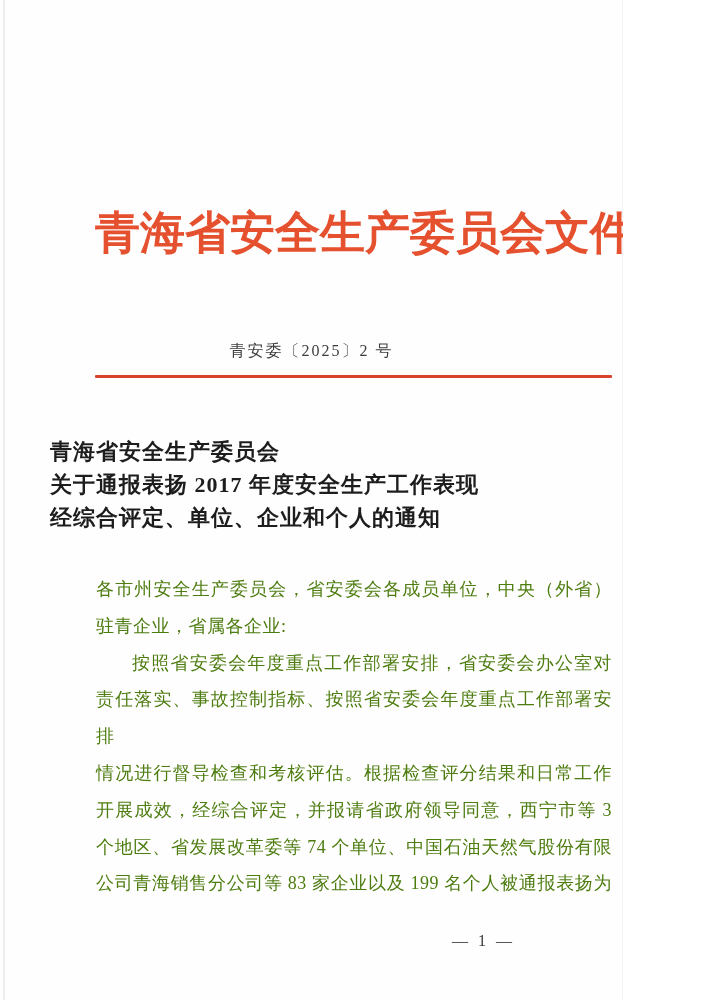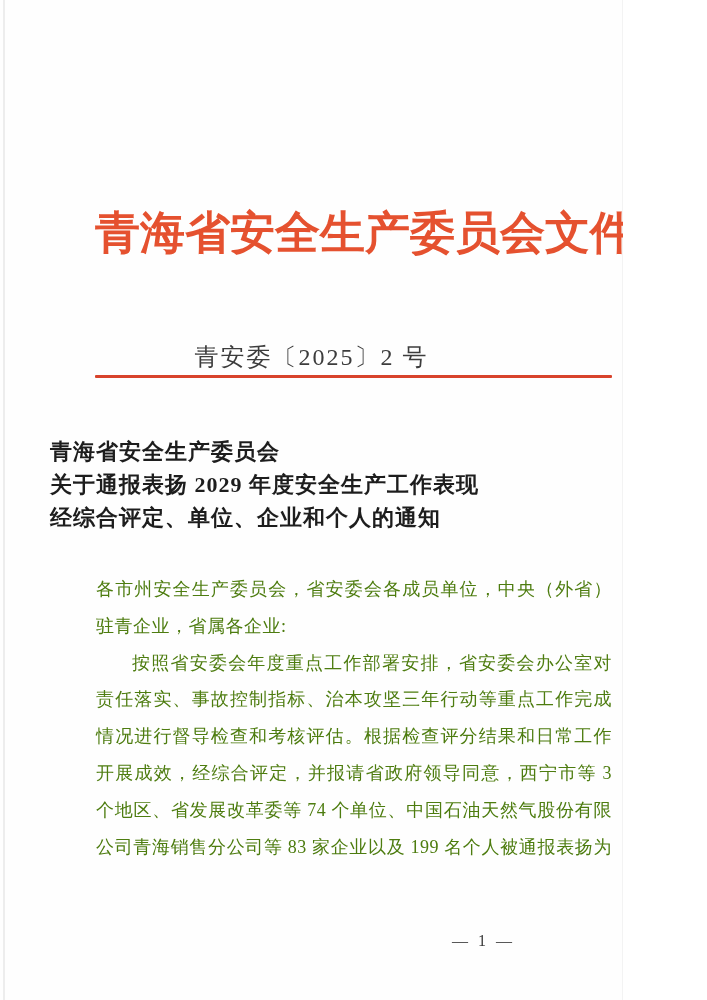--- a/index.html
+++ b/index.html
@@ -42,21 +42,21 @@
     text-align-last: justify;
     letter-spacing: 0;
     white-space: nowrap;
   }
   .doc-number {
     position: absolute;
     top: 341px;
     left: 0;
     width: 100%;
     text-align: center;
-    font-size: 24px;
+    font-size: 16px;
     letter-spacing: 2px;
     color: #3c3c3c;
   }
   .red-divider {
     position: absolute;
     top: 375px;
     left: 95px;
     width: 517px;
     height: 3px;
     background: #d8432c;
@@ -112,29 +112,29 @@
   <div class="scan-edge-right"></div>
 
   <div class="header-title">青海省安全生产委员会文件</div>
 
   <div class="doc-number">青安委〔2025〕2 号</div>
 
   <div class="red-divider"></div>
 
   <div class="doc-title">
     <div>青海省安全生产委员会</div>
-    <div>关于通报表扬 2029 年度安全生产工作表现</div>
+    <div>关于通报表扬 2017 年度安全生产工作表现</div>
     <div>经综合评定、单位、企业和个人的通知</div>
   </div>
 
   <div class="body-text">
       <div class="body-line">各市州安全生产委员会，省安委会各成员单位，中央（外省）</div>
       <div class="body-line no-justify">驻青企业，省属各企业:</div>
       <div class="body-line indent">按照省安委会年度重点工作部署安排，省安委会办公室对</div>
-      <div class="body-line">责任落实、事故控制指标、治本攻坚三年行动等重点工作完成</div>
+      <div class="body-line">责任落实、事故控制指标、按照省安委会年度重点工作部署安排</div>
       <div class="body-line">情况进行督导检查和考核评估。根据检查评分结果和日常工作</div>
       <div class="body-line">开展成效，经综合评定，并报请省政府领导同意，西宁市等 3</div>
       <div class="body-line">个地区、省发展改革委等 74 个单位、中国石油天然气股份有限</div>
       <div class="body-line">公司青海销售分公司等 83 家企业以及 199 名个人被通报表扬为</div>
     </div>
 
   <div class="page-number">— 1 —</div>
 </div>
 
 </body></html>

